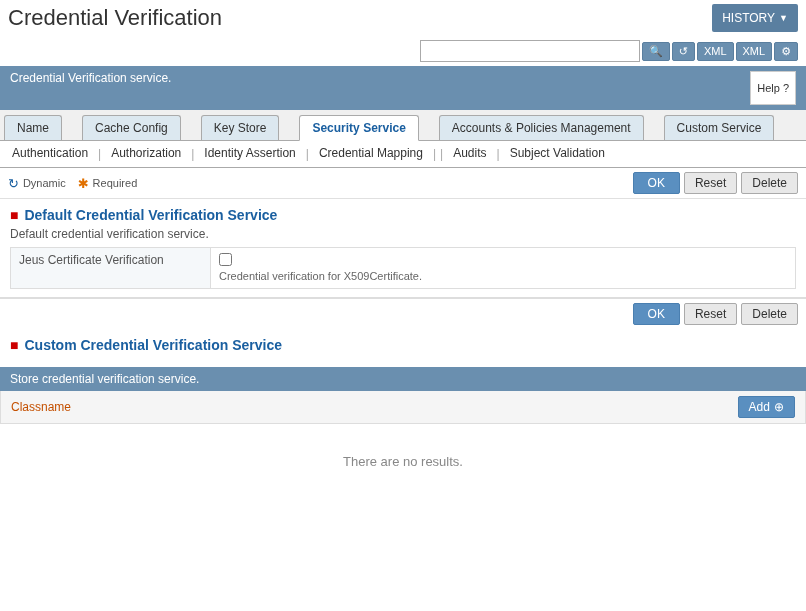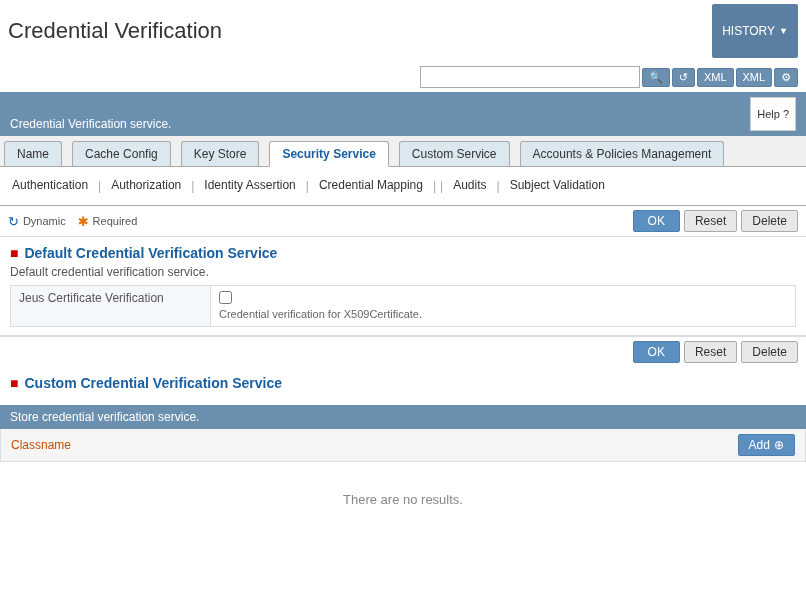--- a/index.html
+++ b/index.html
@@ -1,40 +1,40 @@
 <!DOCTYPE html>
 <html><head>
   <meta charset="utf-8">
   <style>
     * { box-sizing: border-box; margin: 0; padding: 0; }
     body { font-family: Arial, sans-serif; font-size: 12px; background: #fff; color: #333; width: 806px; }
 
     
     .top-bar { display: flex; justify-content: space-between; align-items: center; padding: 4px 8px; background: #fff; }
     .page-title { font-size: 22px; font-weight: normal; color: #333; }
-    .history-btn { background: #5a7fa0; color: #fff; border: none; padding: 20px 10px; font-size: 12px; cursor: pointer; display: flex; align-items: center; gap: 4px; border-radius: 2px; }
+    .history-btn { background: #5a7fa0; color: #fff; border: none; padding: 7px 10px; font-size: 12px; cursor: pointer; display: flex; align-items: center; gap: 4px; border-radius: 2px; }
     .history-btn::after { content: '▼'; font-size: 9px; }
 
     .search-bar { display: flex; align-items: center; gap: 2px; padding: 4px 8px; justify-content: flex-end; }
     .search-input { width: 220px; border: 1px solid #aaa; padding: 3px 5px; font-size: 12px; }
     .toolbar-icons { display: flex; gap: 2px; }
     .toolbar-icon-btn { background: #6a8faf; border: 1px solid #5a7f9f; color: #fff; padding: 2px 6px; cursor: pointer; font-size: 11px; border-radius: 2px; }
 
     
-    .info-bar { background: #6a8faf; color: #fff; padding: 5px 10px; display: flex; justify-content: space-between; align-items: flex-end; }
+    .info-bar { background: #6a8faf; color: #fff; padding: 5px 10px; display: flex; justify-content: space-between; align-items: flex-start; }
     .info-bar .help-btn { background: #fff; color: #333; border: 1px solid #ccc; padding: 10px 6px; cursor: pointer; font-size: 11px; }
 
     
-    .tabs-row1 { display: flex; align-items: flex-end; border-bottom: 1px solid #aaa; background: #f0f0f0; padding: 4px 4px 0 4px; gap: 10px; }
+    .tabs-row1 { display: flex; align-items: flex-end; border-bottom: 1px solid #aaa; background: #f0f0f0; padding: 4px 4px 0 4px; gap: 20px; }
     .tab { padding: 5px 12px; border: 1px solid #aaa; border-bottom: none; cursor: pointer; background: #dce8f0; color: #333; font-size: 12px; border-radius: 3px 3px 0 0; }
     .tab.active { background: #fff; border-bottom: 1px solid #fff; color: #1a5fa0; font-weight: bold; z-index: 1; position: relative; top: 1px; }
 
     
     .tabs-row2 { display: flex; align-items: center; border-bottom: 1px solid #aaa; background: #fff; padding: 0 4px; }
-    .tab2 { padding: 11px 8px; cursor: pointer; color: #333; font-size: 12px; border-bottom: 2px solid transparent; }
+    .tab2 { padding: 5px 8px; cursor: pointer; color: #333; font-size: 12px; border-bottom: 2px solid transparent; }
     .tab2.active { color: #c45000; border-bottom: 2px solid #c45000; font-weight: bold; }
     .tab2-sep { color: #aaa; padding: 0 2px; }
     .tab2-dropdown { color: #c45000; font-size: 10px; }
 
     
     .legend-bar { display: flex; justify-content: space-between; align-items: center; padding: 4px 8px; background: #fff; border-bottom: 1px solid #e0e0e0; }
     .legend-left { display: flex; gap: 12px; align-items: center; font-size: 11px; color: #555; }
     .legend-item { display: flex; align-items: center; gap: 4px; }
     .dynamic-icon { color: #1a5fa0; font-size: 13px; }
     .required-icon { color: #e07000; font-size: 13px; }
@@ -97,22 +97,22 @@
     <span>Help</span>
     <span> ?</span>
   </button>
 </div>
 
 <div class="tabs-row1">
   <div class="tab">Name</div>
   <div class="tab">Cache Config</div>
   <div class="tab">Key Store</div>
   <div class="tab active">Security Service</div>
+  <div class="tab">Accounts &amp; Policies Management</div>
   <div class="tab">Custom Service</div>
-  <div class="tab">Accounts &amp; Policies Management</div>
 </div>
 
 <div class="tabs-row2">
   <span class="tab2">Authentication</span>
   <span class="tab2-sep">|</span>
   <span class="tab2">Authorization</span>
   <span class="tab2-sep">|</span>
   <span class="tab2">Identity Assertion</span>
   <span class="tab2-sep">|</span>
   <span class="tab2">Credential Mapping</span>

